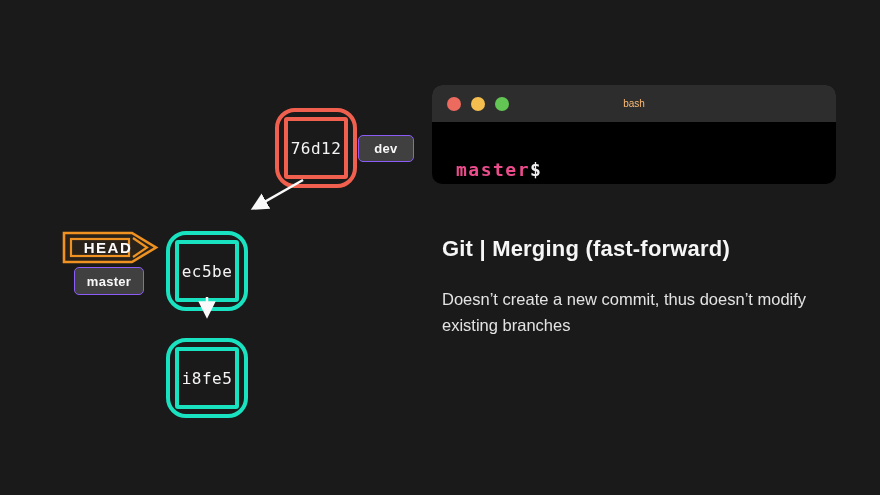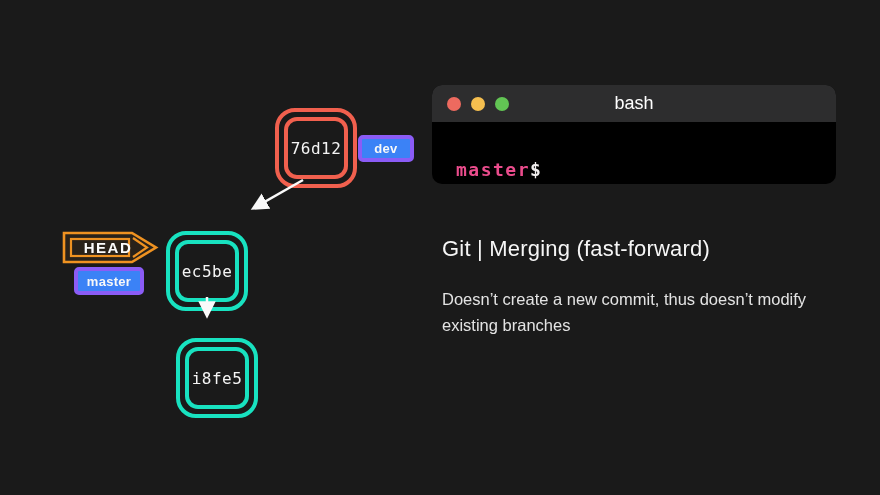--- a/index.html
+++ b/index.html
@@ -9,37 +9,37 @@
     font-family:"Liberation Sans",sans-serif;
   }
   .abs{position:absolute;}
 
   
   .commit{
     width:82px;height:80px;border-radius:20px;border:4px solid;
     box-sizing:border-box;position:absolute;
   }
   .commit .inner{
-    position:absolute;inset:5px;border:4px solid;border-radius:13px;
+    position:absolute;inset:5px;border:4px solid;border-radius:3px;
     display:flex;align-items:center;justify-content:center;
   }
   .commit .sha{
     font-family:"DejaVu Sans Mono",monospace;
     font-size:16px;color:#f4f4f4;letter-spacing:0.5px;
   }
   .commit.red{border-color:#f1604e;}
   .commit.red .inner{border-color:#f1604e;}
   .commit.teal{border-color:#18e2c0;margin-top:16px;}
   .commit.teal .inner{border-color:#18e2c0;}
 
   
   .tag{
     position:absolute;box-sizing:border-box;
-    border:4px solid #8b5cf6;border-radius:5px;
-    background:#3b82f6;
+    border:1px solid #8b5cf6;border-radius:5px;
+    background:#404040;
     display:flex;align-items:center;justify-content:center;
     color:#f8f8f8;font-weight:bold;font-size:13px;letter-spacing:0.3px;
   }
 
   
   .head-wrap{left:62px;top:231px;width:98px;height:33px;}
   .head-label{
     position:absolute;left:18px;top:0;width:56px;height:33px;
     display:flex;align-items:center;justify-content:center;
     color:#fbfbfb;font-weight:bold;font-size:15px;letter-spacing:1.5px;
@@ -47,38 +47,38 @@
 
   
   .terminal{
     left:432px;top:85px;width:404px;height:99px;border-radius:10px;
     overflow:hidden;background:#000;
   }
   .term-bar{
     height:37px;background:#2d2d2e;position:relative;
     display:flex;align-items:center;justify-content:center;
   }
-  .term-title{color:#ffffff;font-size:18px;}
+  .term-title{color:#fdba74;font-size:10px;}
   .lights{position:absolute;left:15px;top:0;height:37px;display:flex;align-items:center;gap:10px;}
   .light{width:14px;height:14px;border-radius:50%;}
   .light.red{background:#ed6a5f;}
   .light.yellow{background:#f5bf4f;}
   .light.green{background:#62c554;}
   .term-body{
     padding:13px 0 0 24px;
     font-family:"DejaVu Sans Mono",monospace;font-size:18px;font-weight:bold;
     letter-spacing:1.5px;
     margin-top:24px;
   }
   .prompt-branch{color:#ea4c8c;}
   .prompt-symbol{color:#f0eeee;}
 
   
   .slide-title{
-    left:442px;top:236px;color:#f6f6f6;font-size:22px;font-weight:400;
+    left:442px;top:236px;color:#f6f6f6;font-size:22px;font-weight:700;
     letter-spacing:0.2px;
   }
   .slide-body{left:442px;top:286px;width:422px;}
   .slide-body p{
     margin:0 0 15px 0;color:#e3e3e3;font-size:16.5px;line-height:1.58;
   }
 
   svg{display:block;}
 </style>
 </head>
@@ -106,21 +106,21 @@
     <rect x="9" y="8" width="58" height="17" fill="none" stroke="#ef9221" stroke-width="2.2"></rect>
     <polyline points="71,7 85,16.5 71,26" fill="none" stroke="#ef9221" stroke-width="2.2"></polyline>
   </svg>
   <span class="head-label">HEAD</span>
 </div>
 
 <div class="tag abs" style="left:74px;top:267px;width:70px;height:28px;">
   <span>master</span>
 </div>
 
-<div class="commit teal abs" style="left:176px;top:322px;">
+<div class="commit teal abs" style="left:166px;top:322px;">
   <div class="inner">
     <span class="sha">i8fe5</span>
   </div>
 </div>
 
 <svg class="abs" style="left:0;top:0;pointer-events:none;" width="880" height="495" viewBox="0 0 880 495">
   <defs>
     <marker id="ah" markerWidth="8" markerHeight="8" refX="5.5" refY="3.5" orient="auto">
       <path d="M0,0 L7,3.5 L0,7 Z" fill="#fafafa"></path>
     </marker>

